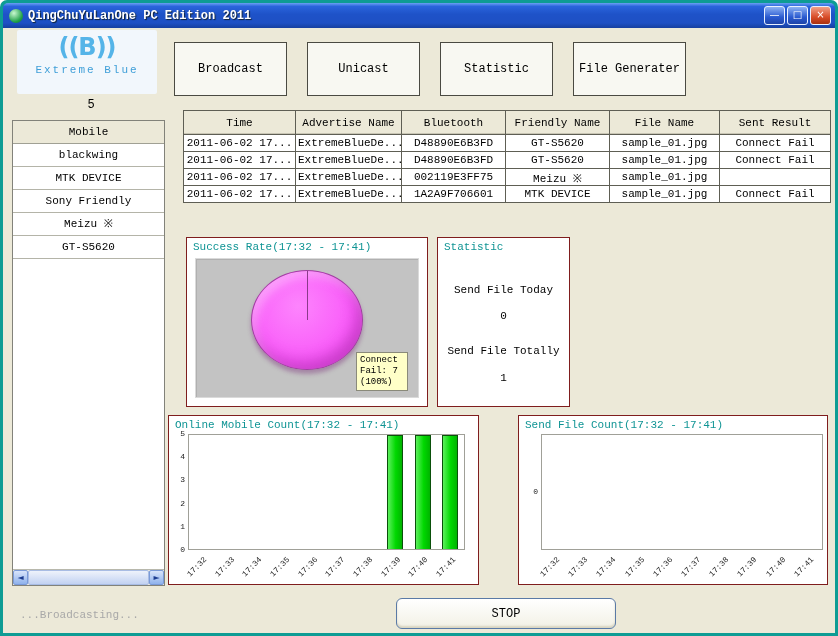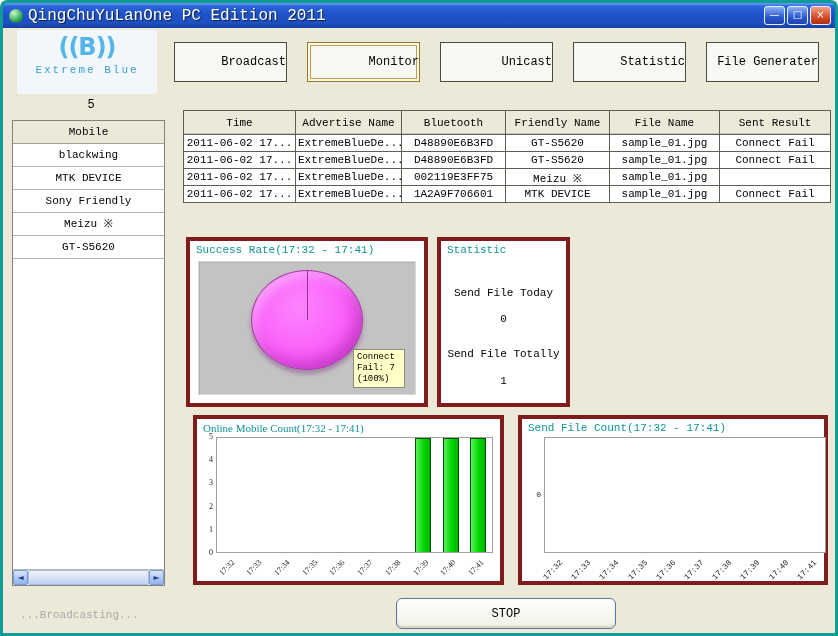--- a/index.html
+++ b/index.html
@@ -6,64 +6,64 @@
   html,body { width:838px; height:636px; background:#fff; }
   body { font-family:"Liberation Mono","DejaVu Sans Mono",monospace; font-size:11px; color:#000; }
 
   #window { position:relative; width:838px; height:636px; background:#0E9C94; border-radius:7px 7px 0 0; overflow:hidden; }
 
   .titlebar { position:absolute; left:3px; top:3px; right:3px; height:25px; border-radius:5px 5px 0 0;
     background:linear-gradient(180deg,#6aa0f4 0%,#2a64dc 14%,#1e52c8 45%,#1e50c4 80%,#1640a0 100%);
     display:flex; align-items:center; padding:0 4px; }
   .app-icon { width:14px; height:14px; border-radius:50%; margin:0 5px 0 2px;
     background:radial-gradient(circle at 35% 30%, #c8f8d0, #20a048 65%, #0c6c30); flex:0 0 auto; }
-  .title-text { color:#fff; font-weight:normal; font-size:16px; text-shadow:1px 1px 1px #123; white-space:nowrap;text-align:right; }
+  .title-text { color:#fff; font-weight:bold; font-size:12px; text-shadow:1px 1px 1px #123; white-space:nowrap;text-align:right; }
   .win-controls { margin-left:auto; display:flex; gap:2px; }
   .win-btn { width:21px; height:19px; border:1px solid #e8f0ff; border-radius:3px; color:#fff; font-size:10px;
     line-height:16px; text-align:center; font-family:"DejaVu Sans",sans-serif; cursor:default; }
   .win-btn.min,.win-btn.max { background:linear-gradient(180deg,#8cb2f4,#2a5ad0 60%,#1e44a8); }
   .win-btn.close { background:linear-gradient(180deg,#f0a088,#d84c28 60%,#a83010); }
 
   .content { position:absolute; left:3px; top:28px; width:832px; height:605px; background:#ECE9D8; }
 
   .logo { position:absolute; left:14px; top:2px; width:140px; height:64px; text-align:center;
     background:#f2f7fc; border-radius:2px; }
   .logo-symbol { font-size:24px; line-height:34px; color:#55b4e8; font-weight:bold; letter-spacing:-1px; font-family:"DejaVu Sans",sans-serif; }
   .logo-text { font-size:11px; letter-spacing:2px; color:#3f9fd8; }
 
   .toolbar { position:absolute; left:171px; top:14px; display:flex; gap:20px; }
-  .tbtn { width:113px; height:40px; background:#F8F8F2; border:1px solid #4a4a42; font:inherit; font-size:12px; cursor:default;text-align:right; }
+  .tbtn { width:113px; height:54px; background:#F8F8F2; border:1px solid #4a4a42; font:inherit; font-size:12px; cursor:default; }
   .tbtn.active { border-color:#9a7a20; box-shadow: inset 0 0 0 2px #f8f8f2, inset 0 0 0 3px #c0a040; }
 
   .count-label { position:absolute; left:14px; top:70px; width:148px; text-align:center; font-size:12px; }
   .listbox { position:absolute; left:9px; top:92px; width:153px; height:466px; background:#fff;
     border:1px solid #82827a; display:flex; flex-direction:column; }
   .listbox-header { height:23px; background:#ECE9D8; border-bottom:1px solid #a0a094; text-align:center; line-height:22px; }
   .list-item { height:23px; border-bottom:1px solid #b4b4a8; text-align:center; line-height:22px; background:#fff; }
   .list-fill { flex:1; background:#fff; }
   .hscroll { height:16px; display:flex; border-top:1px solid #b8b8ac; background:#EDEBE1; align-items:center; }
   .scroll-btn { width:15px; height:15px; background:linear-gradient(180deg,#d8e4fa,#8fb2ec); border:1px solid #7a9ad8;
     border-radius:2px; color:#1c3c90; font-size:8px; line-height:13px; text-align:center; font-family:"DejaVu Sans",sans-serif; }
   .scroll-track { flex:1; height:15px; background:linear-gradient(180deg,#eef2fb,#c2d2f2); border:1px solid #a8bce4; border-radius:2px; }
 
   .data-table { position:absolute; left:180px; top:82px; width:647px; border-collapse:collapse; table-layout:fixed;
     background:#fff; font-size:11px;padding-left:8px; }
   .data-table th, .data-table td { border:1px solid #5e5e54; height:17px; text-align:center;
     overflow:hidden; white-space:nowrap; padding:0 2px; font-weight:normal; }
   .data-table th { background:#ECE9D8; height:24px; box-shadow:inset 0 -1px 0 #c8c5b4; }
 
-  .panel { position:absolute; background:#fff; border:4px solid #7f1d1d; }
+  .panel { position:absolute; background:#fff; border:1px solid #7f1d1d; }
   .panel-title { position:absolute; left:6px; top:3px; font-size:11px; color:#0f9494; white-space:nowrap; }
   .plot-gray { position:absolute; left:8px; top:20px; right:8px; bottom:8px; background:#c3c3c3;
     border:1px solid #dadada; box-shadow:inset 1px 1px 0 #b0b0b0; display:flex; align-items:center; justify-content:center; }
 
   .p-success { left:183px; top:209px; width:242px; height:170px; }
   .p-stat    { left:434px; top:209px; width:133px; height:170px; }
   .p-file    { left:575px; top:209px; width:250px; height:170px; }
-  .p-online  { left:190px; top:387px; width:311px; height:170px;font-family:Liberation Serif, serif; }
+  .p-online  { left:165px; top:387px; width:311px; height:170px; }
   .p-send    { left:515px; top:387px; width:310px; height:170px; }
 
   .pie { position:relative; width:112px; height:100px; border-radius:50%; transform:translateY(-8px);
     background:radial-gradient(circle at 42% 36%, #fd84fd, #f95cf9 60%, #e048e0);
     border:1px solid #a040a0;
     box-shadow:0 4px 4px rgba(110,20,110,0.35), inset -6px -8px 14px rgba(160,30,160,0.45), inset 4px 6px 10px rgba(255,210,255,0.55); }
   .pie-line { position:absolute; left:50%; top:0; width:1px; height:50%; background:#8a3a8a; }
   .tooltip { position:absolute; right:10px; bottom:6px; width:52px; background:#ffffc8; border:1px solid #8a8a7a;
     font-size:9px; line-height:11px; padding:2px 3px; color:#000; }
 
@@ -108,21 +108,20 @@
 
   <div class="content">
 
     <div class="logo">
       <div class="logo-symbol">((B))</div>
       <div class="logo-text">Extreme Blue</div>
     </div>
 
     <div class="toolbar">
         <button class="tbtn">Broadcast</button>
-        <button class="tbtn active">Monitor</button>
         <button class="tbtn">Unicast</button>
         <button class="tbtn">Statistic</button>
         <button class="tbtn">File Generater</button>
       </div>
 
     <div class="count-label">5</div>
 
     <div class="listbox">
       <div class="listbox-header">Mobile</div>
       <div>

